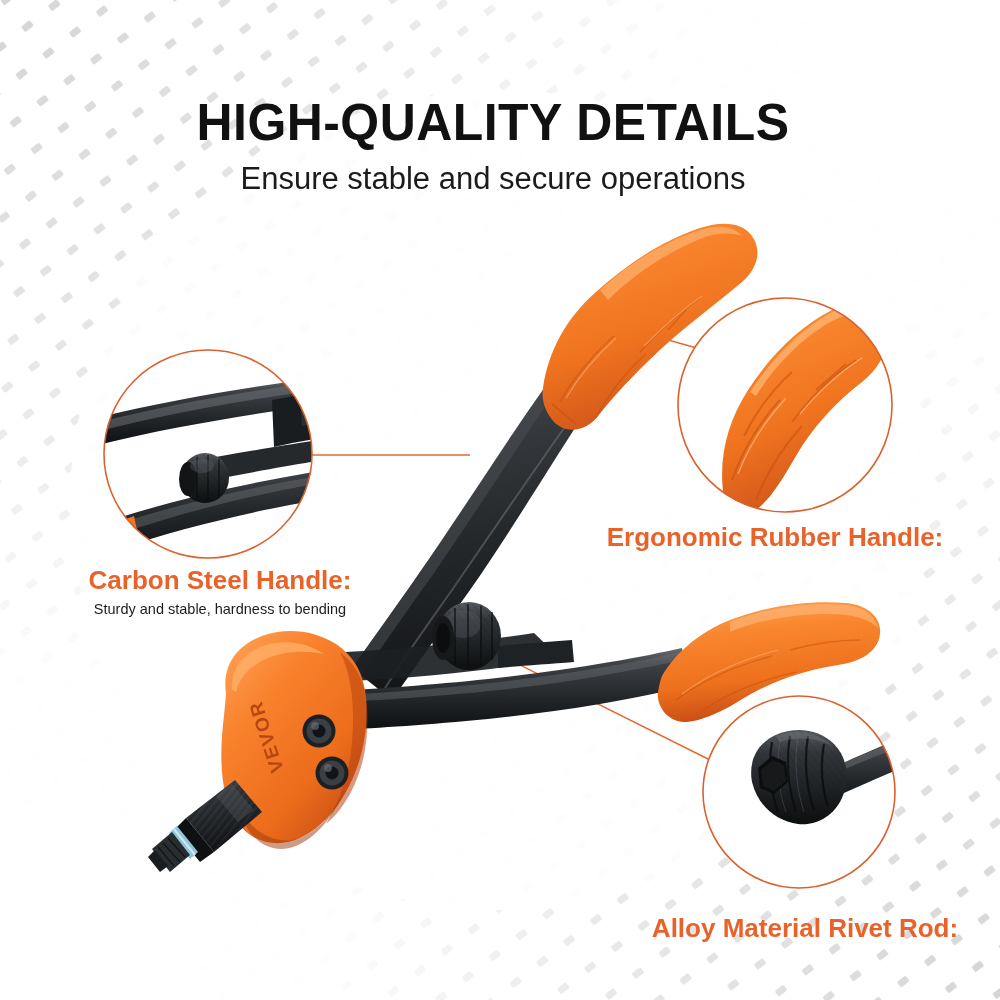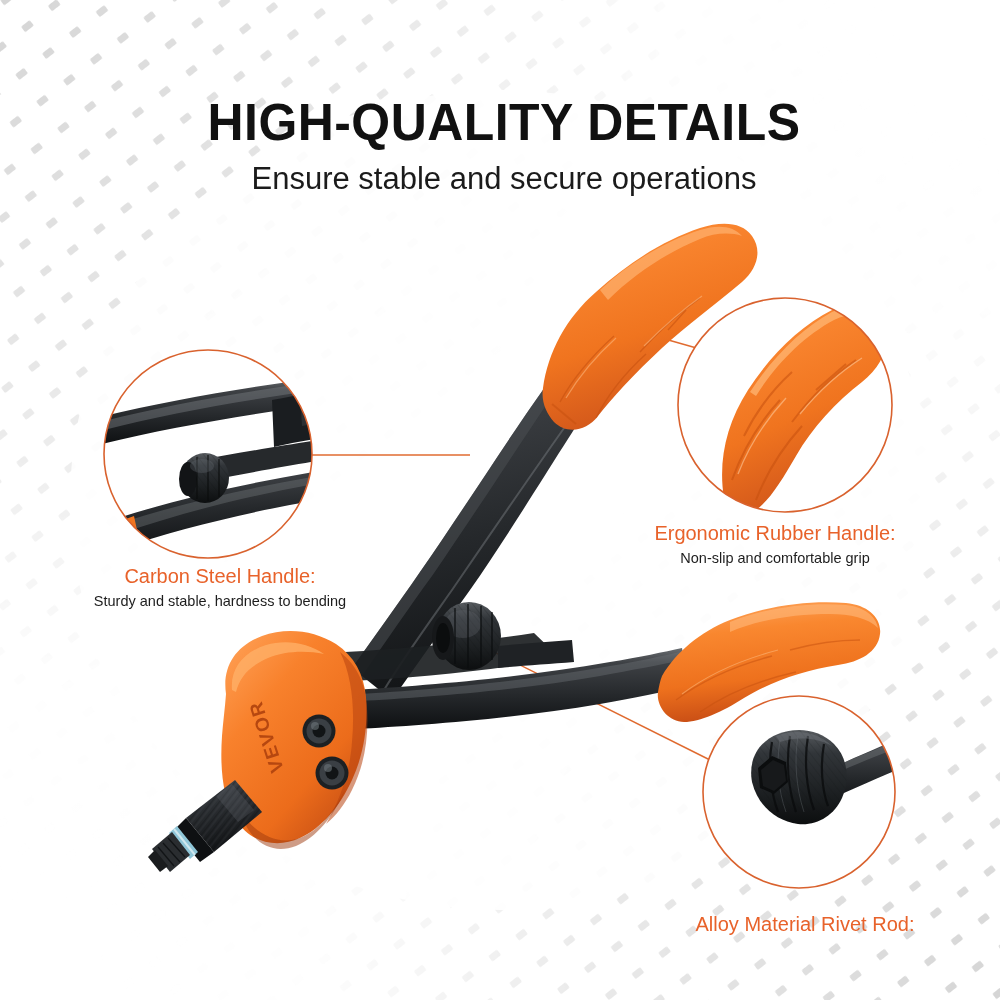--- a/index.html
+++ b/index.html
@@ -5,35 +5,35 @@
   html,body{margin:0;padding:0;}
   body{
     width:1000px;height:1000px;
     background:#ffffff;
     font-family:"Liberation Sans", sans-serif;
     overflow:hidden;
     position:relative;
   }
   #stage{position:absolute;left:0;top:0;width:1000px;height:1000px;overflow:hidden;background:#fff;}
   .bg-layer{position:absolute;left:0;top:0;width:1000px;height:1000px;pointer-events:none;}
-  .headings{position:absolute;left:12px;top:96px;width:984px;text-align:center;}
+  .headings{position:absolute;left:1px;top:96px;width:984px;text-align:center;}
   .h1{
     font-size:52px;font-weight:bold;letter-spacing:0.5px;
     color:#111111;line-height:1.02;
     font-family:"Liberation Sans", sans-serif;
     transform:scaleX(0.96);
   }
   .h2{
     margin-top:12px;
     font-size:31px;font-weight:400;color:#1b1b1b;
     font-family:"Liberation Sans", sans-serif;
   }
   .callout-label{position:absolute;text-align:center;}
   .callout-title{
-    font-size:20px;font-weight:normal;color:#E8622A;
+    font-size:26px;font-weight:bold;color:#E8622A;
     font-family:"Liberation Sans", sans-serif;white-space:nowrap;
   }
   .callout-sub{
     margin-top:5px;font-size:14.5px;font-weight:400;color:#1d1d1d;
     font-family:"Liberation Sans", sans-serif;white-space:nowrap;
   }
   #c1-label{left:20px;top:565px;width:400px;}
   #c2-label{left:595px;top:522px;width:360px;}
   #c3-label{left:625px;top:913px;width:360px;}
   .artwork{position:absolute;left:0;top:0;width:1000px;height:1000px;}
@@ -379,20 +379,19 @@
     </g>
   </svg>
 
   <div class="callout-label" id="c1-label">
     <div class="callout-title">Carbon Steel Handle:</div>
     <div class="callout-sub">Sturdy and stable, hardness to bending</div>
   </div>
 
   <div class="callout-label" id="c2-label">
     <div class="callout-title">Ergonomic Rubber Handle:</div>
-    <div class="callout-sub">Non-slip and comfortable grip</div>
   </div>
 
   <div class="callout-label" id="c3-label">
     <div class="callout-title">Alloy Material Rivet Rod:</div>
   </div>
 
 </div>
 
 </body></html>

